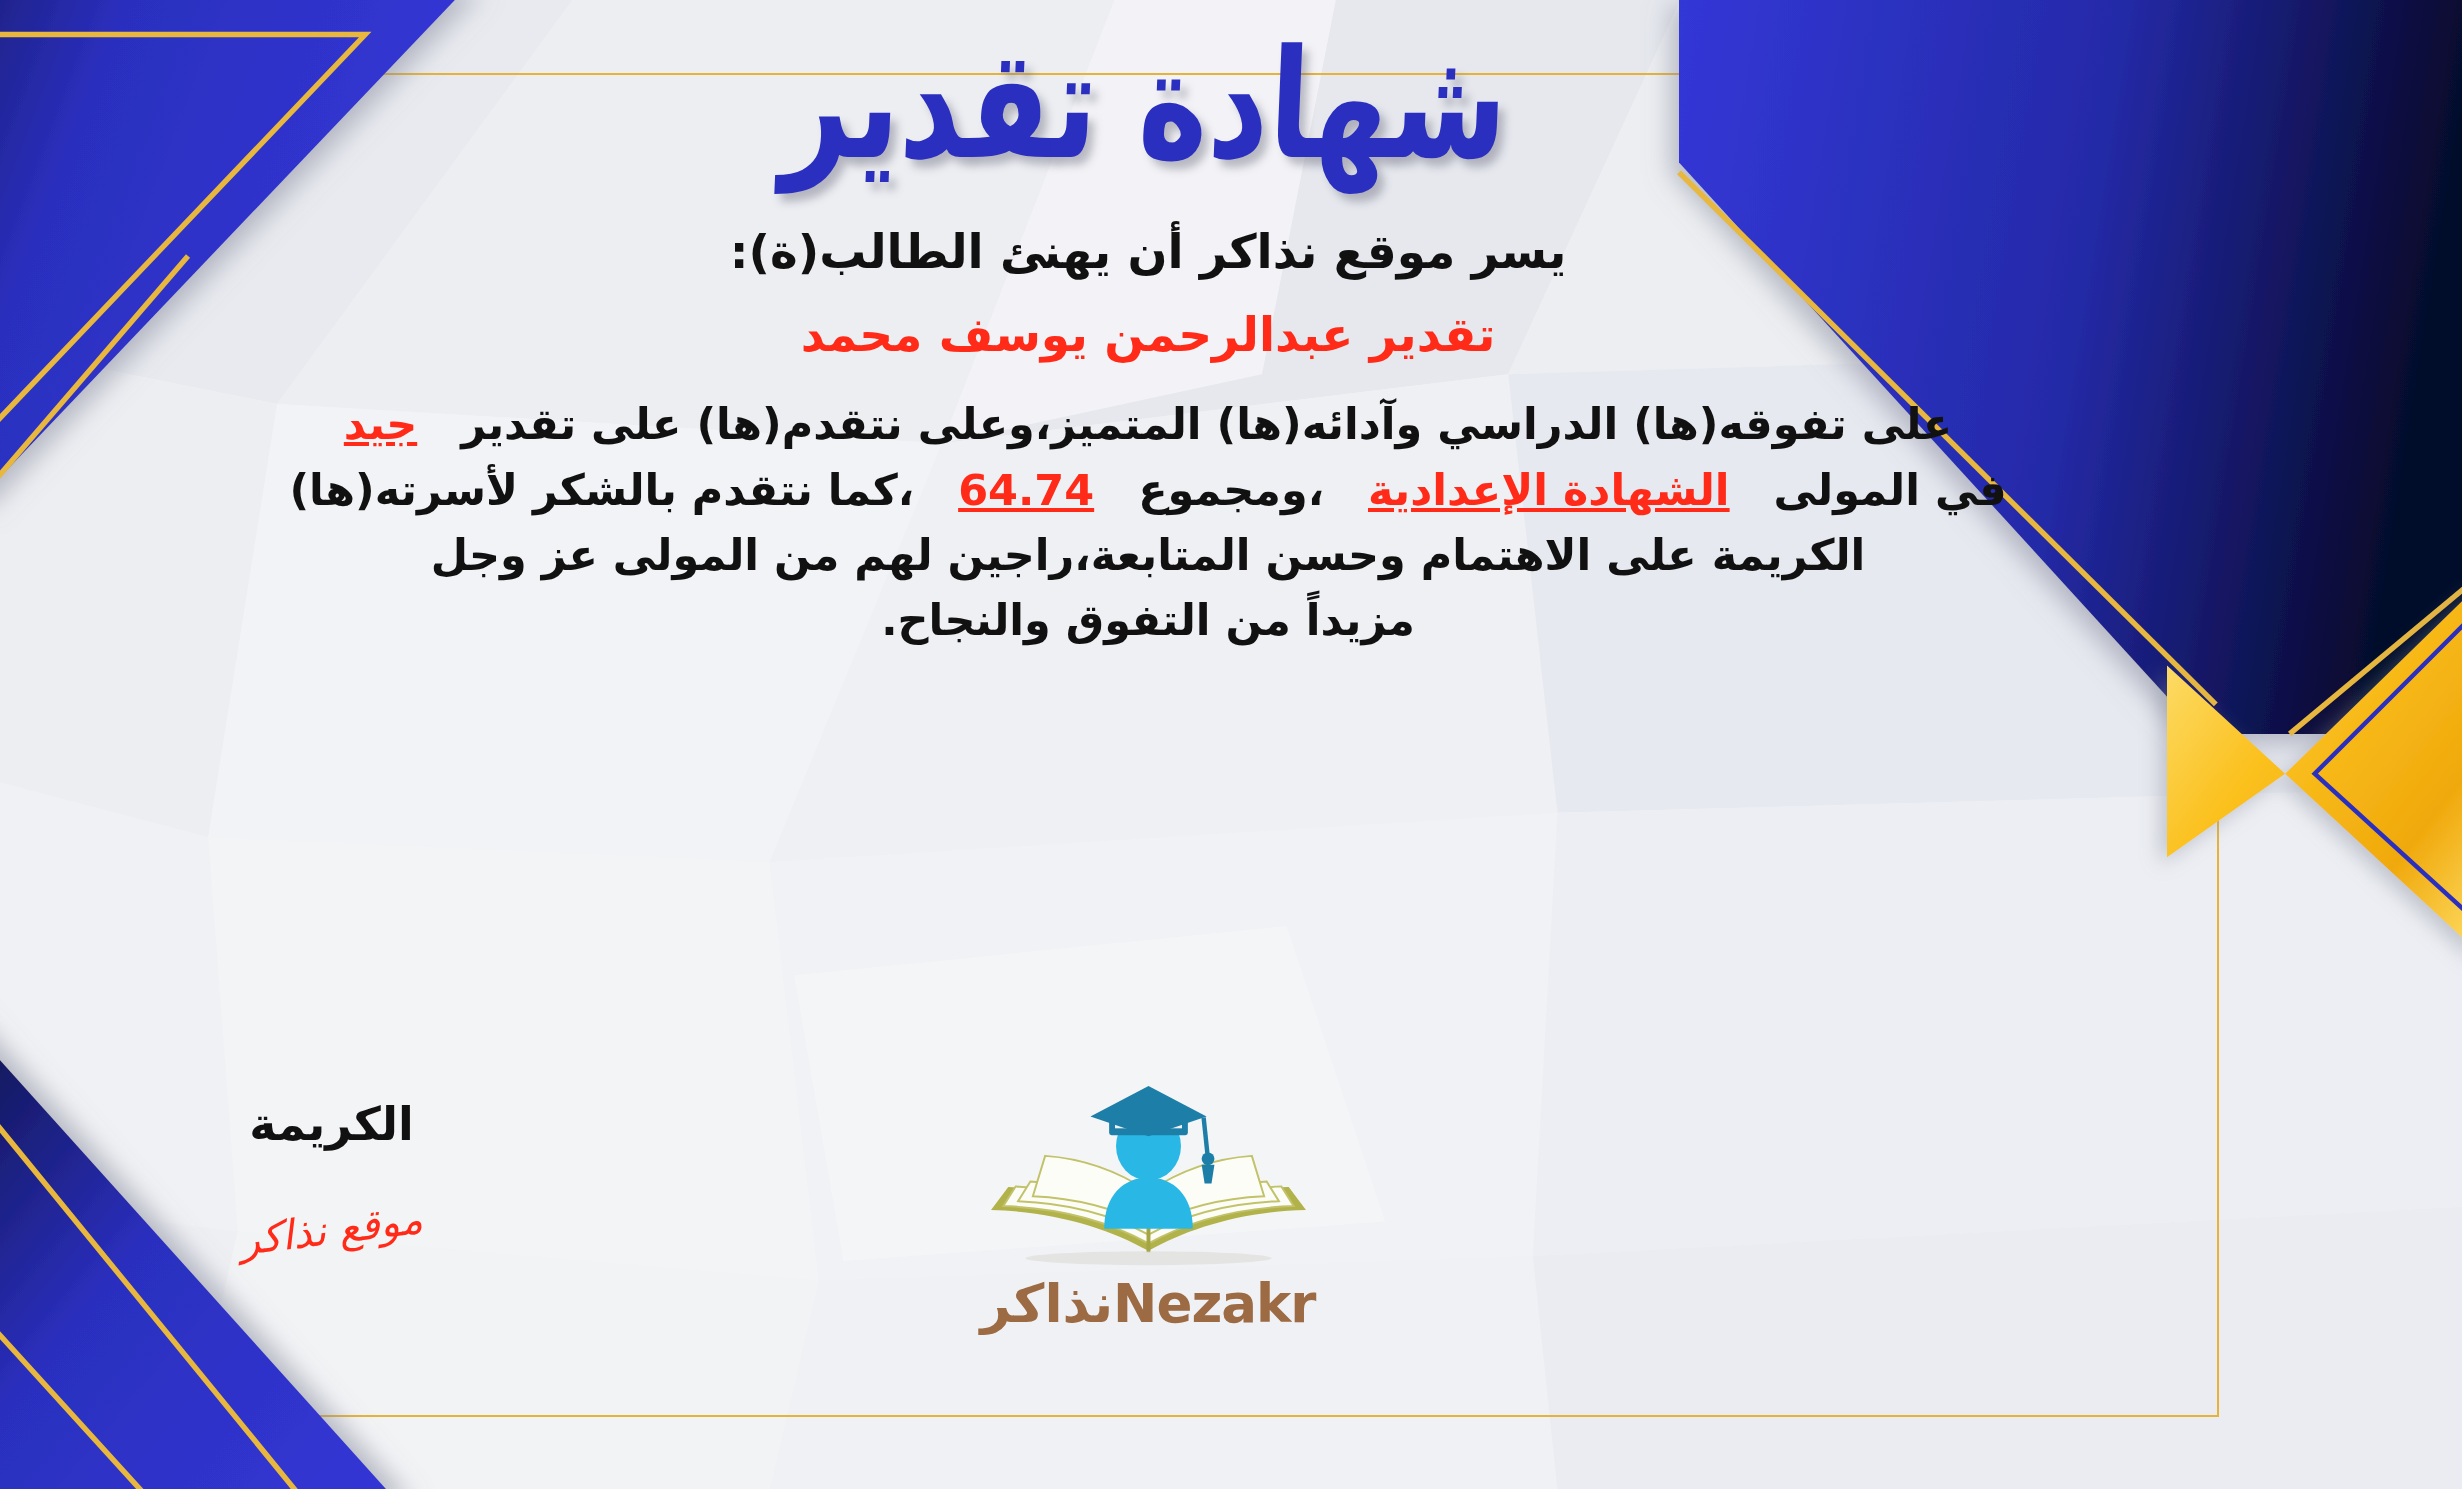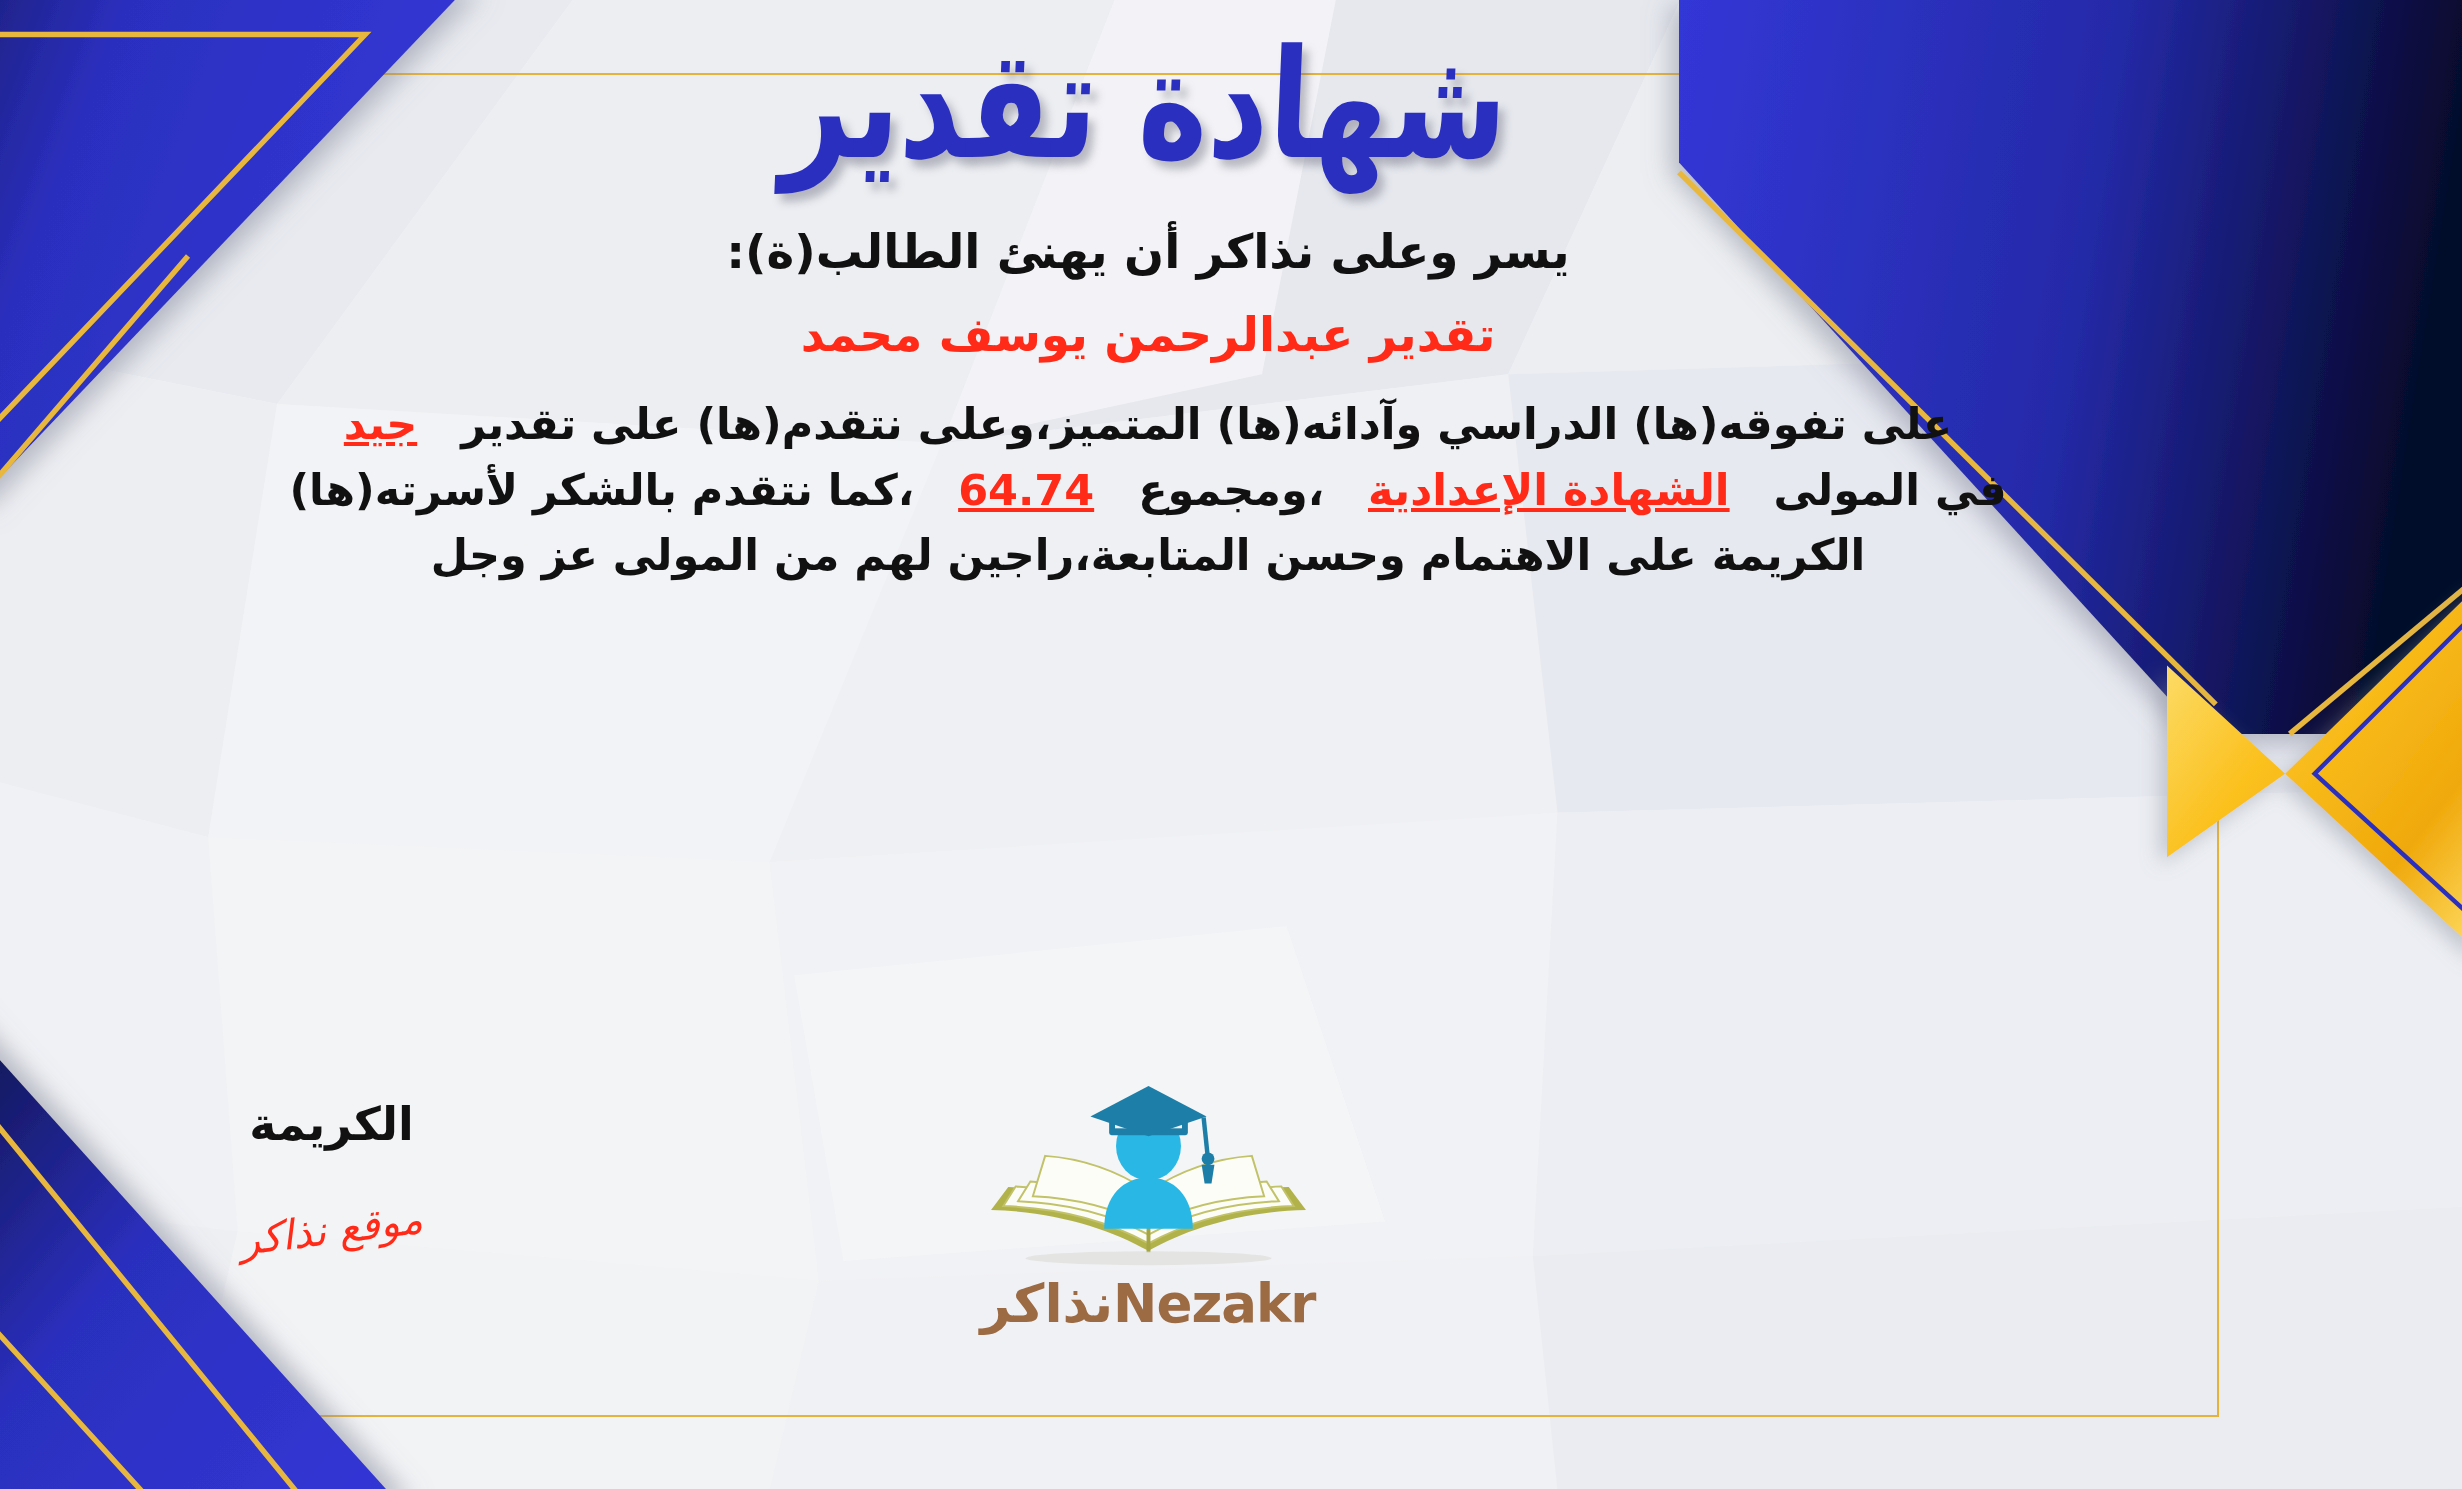--- a/index.html
+++ b/index.html
@@ -254,35 +254,36 @@
       <path d="M0,830 L300,560 L700,1000" fill="none" stroke="#e7b73e" stroke-width="11"></path>
     </svg>
   </div>
 
   <div class="content">
 
     <div class="cert-title">شهادة تقدير</div>
 
     <div class="body-block">
 
-      <div class="line-congrats">يسر وعلى نذاكر أن يهنئ الطالب(ة):</div>
+      <div class="line-congrats">يسر موقع نذاكر أن يهنئ الطالب(ة):</div>
 
       <div class="student-name">تقدير عبدالرحمن يوسف محمد</div>
 
       <div class="para">
         <span class="para-line">
           <span>على تفوقه(ها) الدراسي وآدائه(ها) المتميز،وعلى نتقدم(ها) على تقدير</span><span class="gap"></span><span class="red">جيد</span>
         </span>
 
         <span class="para-line">
           <span>في المولى</span><span class="gap"></span><span class="red">الشهادة الإعدادية</span><span class="gap"></span><span>،ومجموع</span><span class="gap"></span><span class="red">64.74</span><span class="gap"></span><span>،كما نتقدم بالشكر لأسرته(ها)</span>
         </span>
 
         <span class="para-line">الكريمة على الاهتمام وحسن المتابعة،راجين لهم من المولى عز وجل</span>
 
+        <span class="para-line">مزيداً من التفوق والنجاح.</span>
       </div>
     </div>
 
     <div class="footer">
 
       <div class="sign-col">
         <div class="sign-label">الكريمة</div>
         <div class="sign-script">موقع نذاكر</div>
       </div>
 

